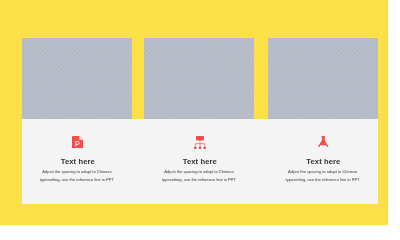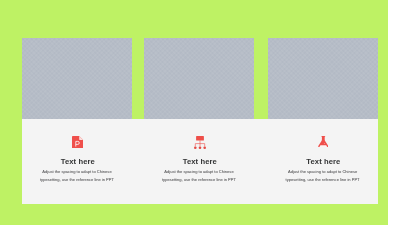--- a/index.html
+++ b/index.html
@@ -1,19 +1,19 @@
 <!DOCTYPE html>
 <html><head>
 <meta charset="utf-8">
 <style>
   html,body{margin:0;padding:0;}
   body{width:400px;height:225px;background:#ffffff;overflow:hidden;
        font-family:"Liberation Sans",sans-serif;
        -webkit-font-smoothing:antialiased;}
-  .slide{position:relative;width:388px;height:225px;background:#bef264;}
+  .slide{position:relative;width:388px;height:225px;background:#fde047;}
 
   .panel{position:absolute;left:22px;top:118.9px;width:355.7px;height:85.6px;background:#f4f4f4;}
 
   .cards{position:absolute;left:0;top:0;width:400px;height:225px;}
   .card{position:absolute;top:38.1px;width:110px;display:flex;flex-direction:column;align-items:center;}
   .card-1{left:22px;}
   .card-2{left:144px;}
   .card-3{left:267.6px;}
 
   .thumb{width:110px;height:80.5px;

